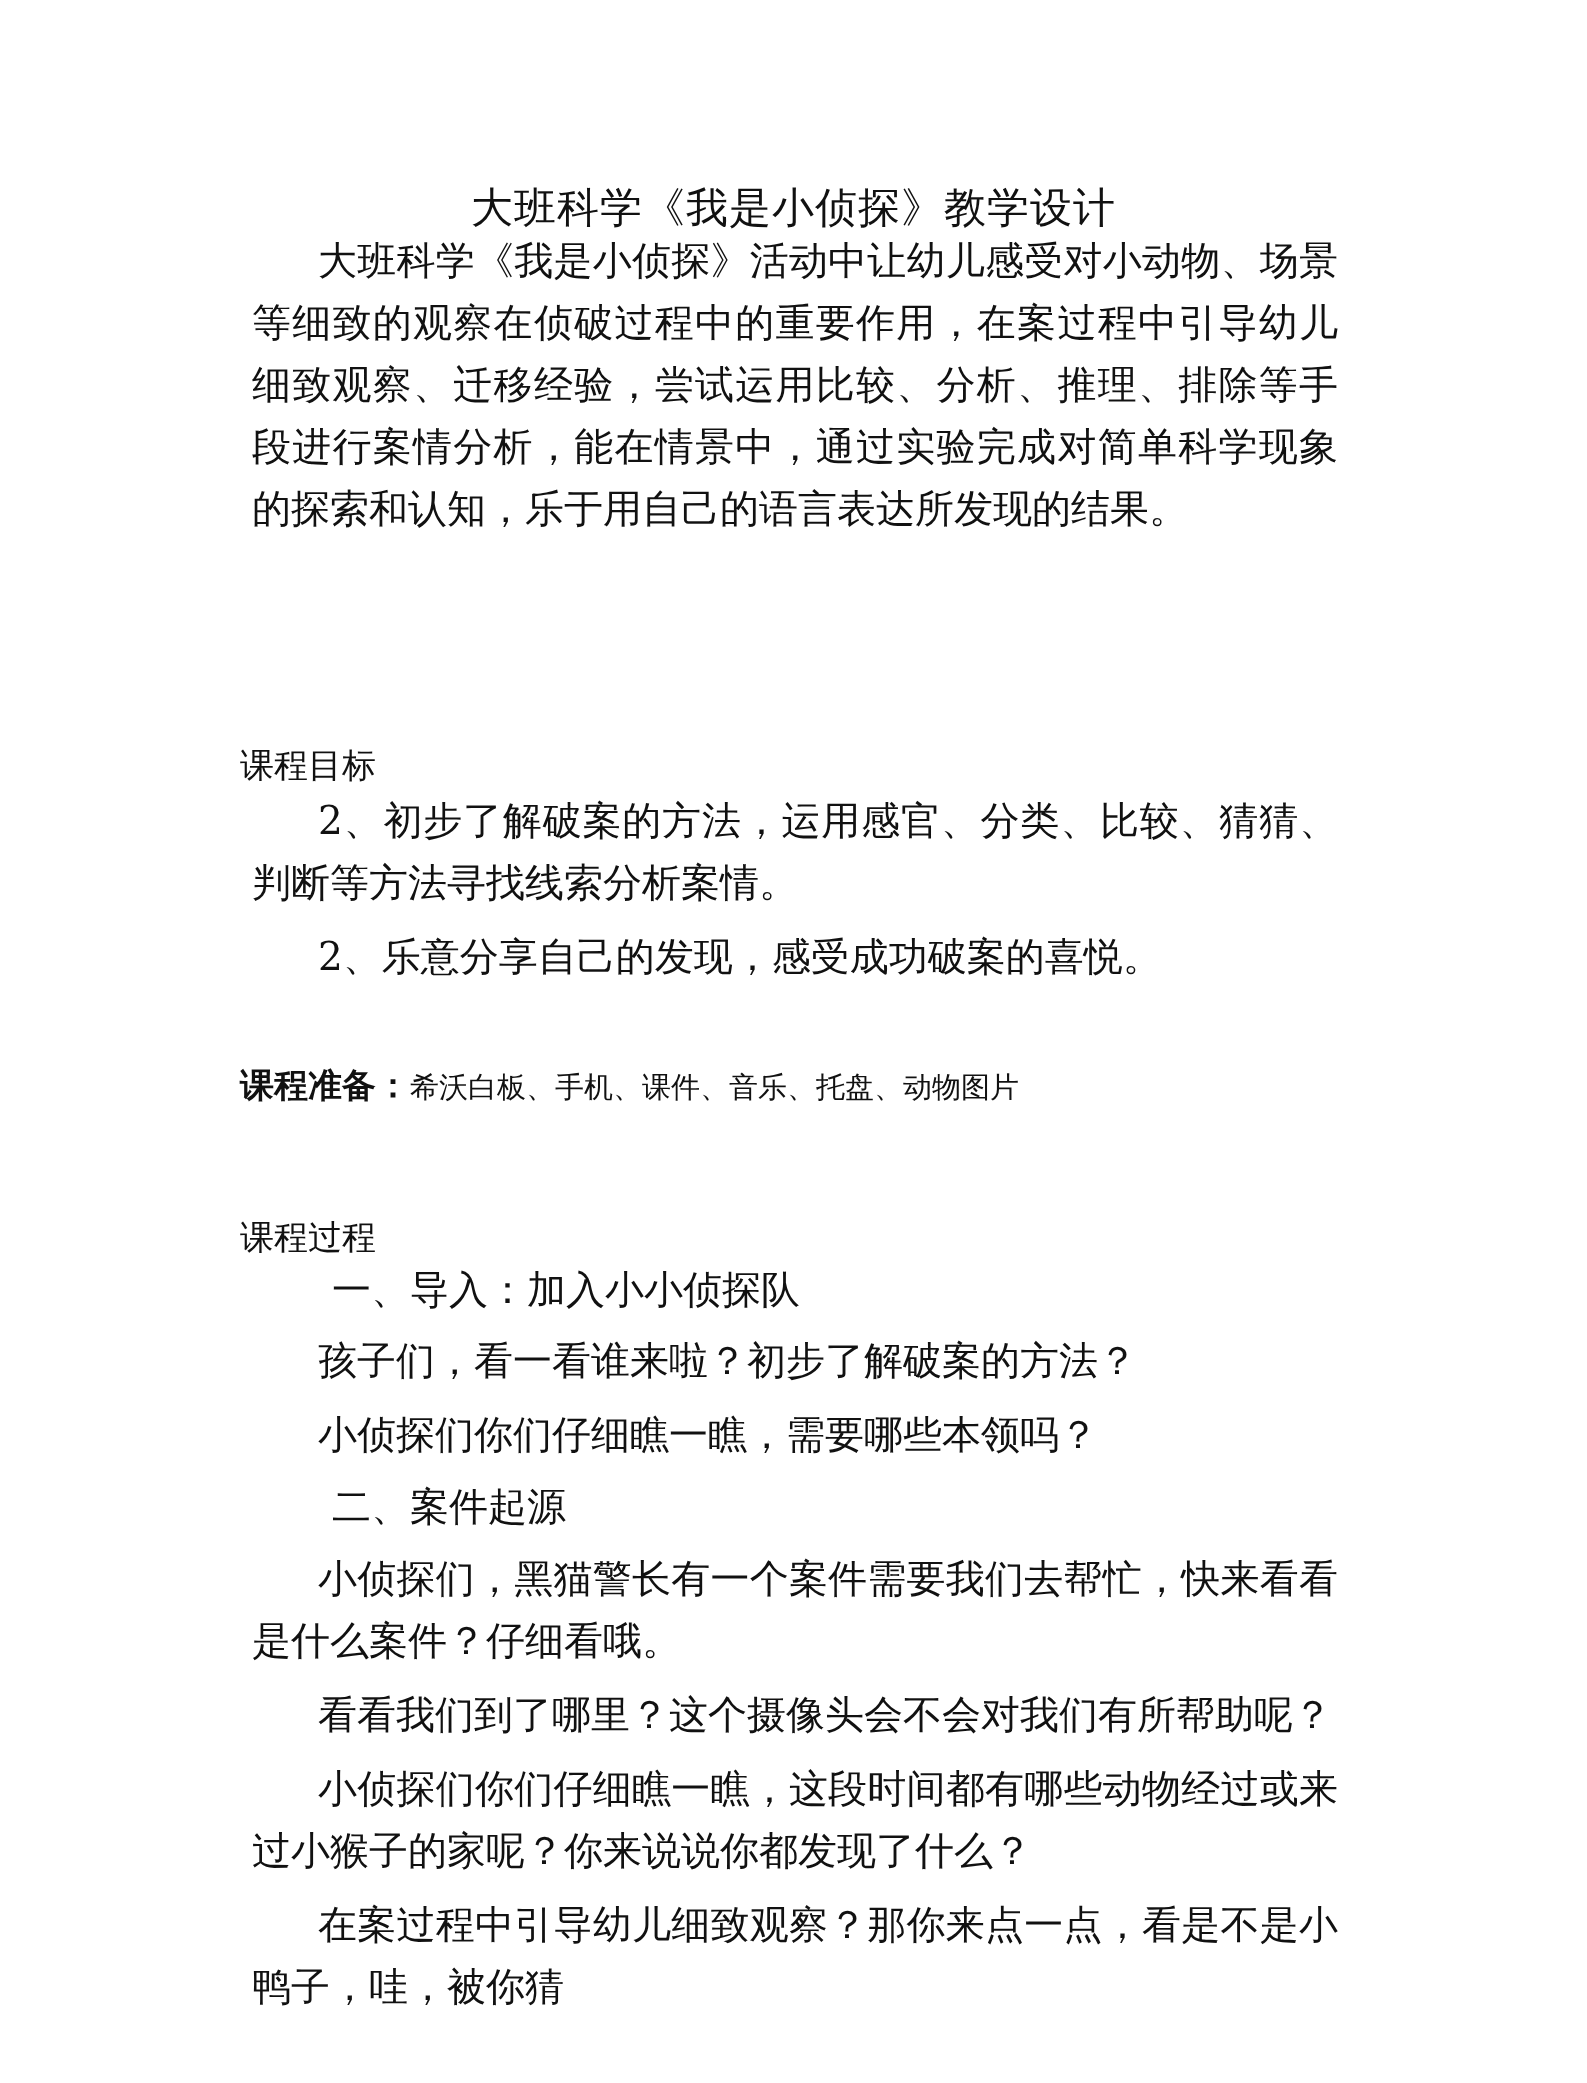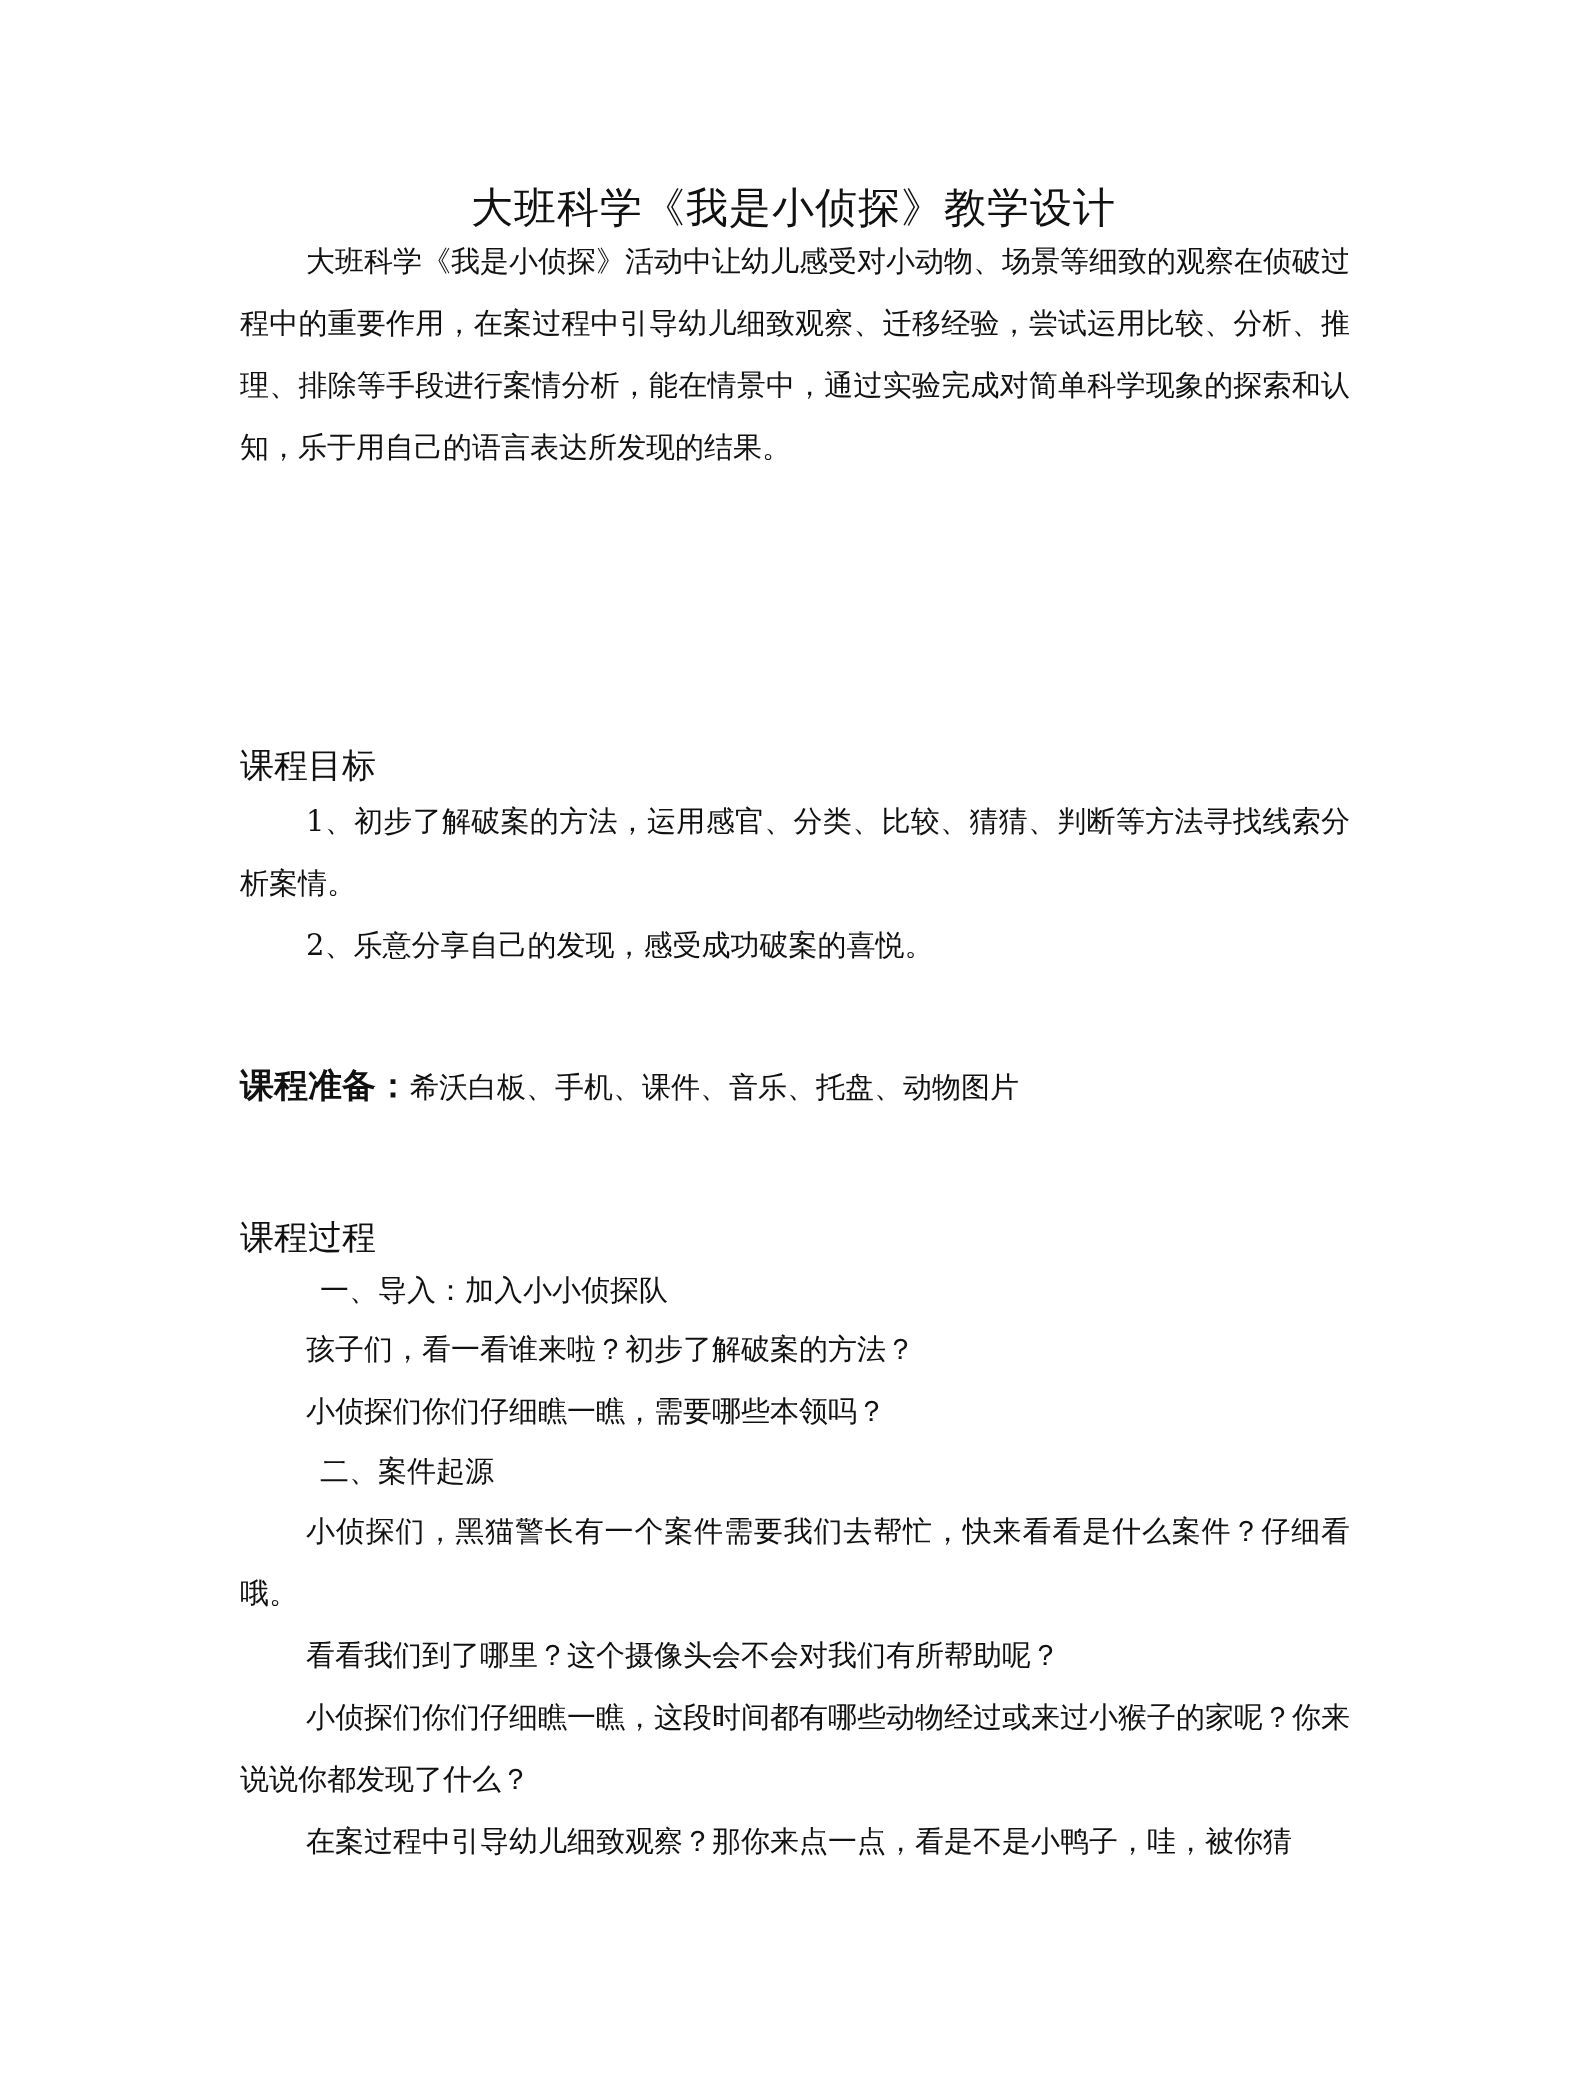--- a/index.html
+++ b/index.html
@@ -40,23 +40,23 @@
     .heading {
       font-size: 34px;
       line-height: 50px;
       font-weight: normal;
       margin: 0;
     }
     .heading.bold {
       font-weight: bold;
     }
     .para {
-      font-size: 29px;
+      font-size: 39px;
       line-height: 62px;
-      margin: 0;
+      margin: 12px;
       text-indent: 66px;
       text-align: justify;
     }
     .para.sub {
       text-indent: 80px;
     }
     .inline-text {
       font-size: 29px;
       font-weight: normal;
     }
@@ -67,21 +67,21 @@
 <div class="page">
 
   <h1 class="title">大班科学《我是小侦探》教学设计</h1>
 
   <div class="block" style="top:228px;">
     <p class="para" style="margin-top:2px;">大班科学《我是小侦探》活动中让幼儿感受对小动物、场景等细致的观察在侦破过程中的重要作用，在案过程中引导幼儿细致观察、迁移经验，尝试运用比较、分析、推理、排除等手段进行案情分析，能在情景中，通过实验完成对简单科学现象的探索和认知，乐于用自己的语言表达所发现的结果。</p>
   </div>
 
   <div class="block" style="top:740px;">
     <h2 class="heading">课程目标</h2>
-    <p class="para" style="margin-top:0px;">1、初步了解破案的方法，运用感官、分类、比较、猜猜、判断等方法寻找线索分析案情。</p>
+    <p class="para" style="margin-top:0px;">2、初步了解破案的方法，运用感官、分类、比较、猜猜、判断等方法寻找线索分析案情。</p>
     <p class="para">2、乐意分享自己的发现，感受成功破案的喜悦。</p>
   </div>
 
   <div class="block" style="top:1060px;">
     <h2 class="heading bold">
       <span>课程准备：</span><span class="inline-text">希沃白板、手机、课件、音乐、托盘、动物图片</span>
     </h2>
   </div>
 
   <div class="block" style="top:1212px;">

